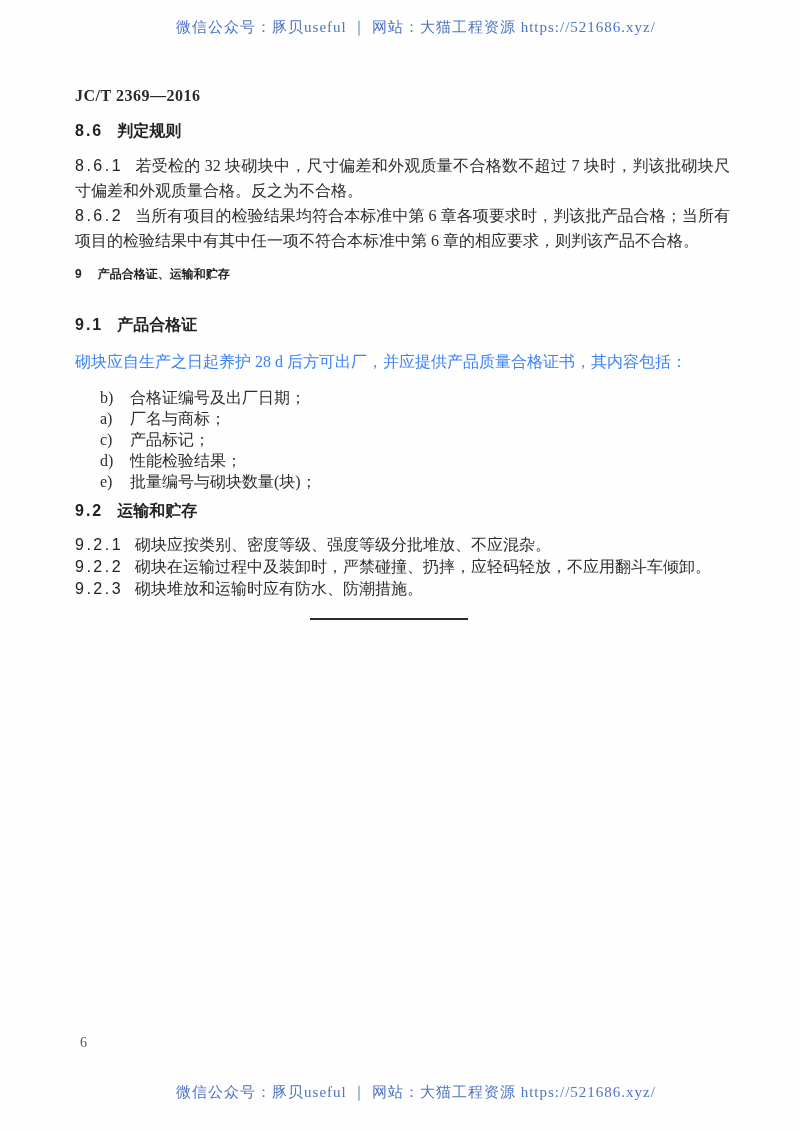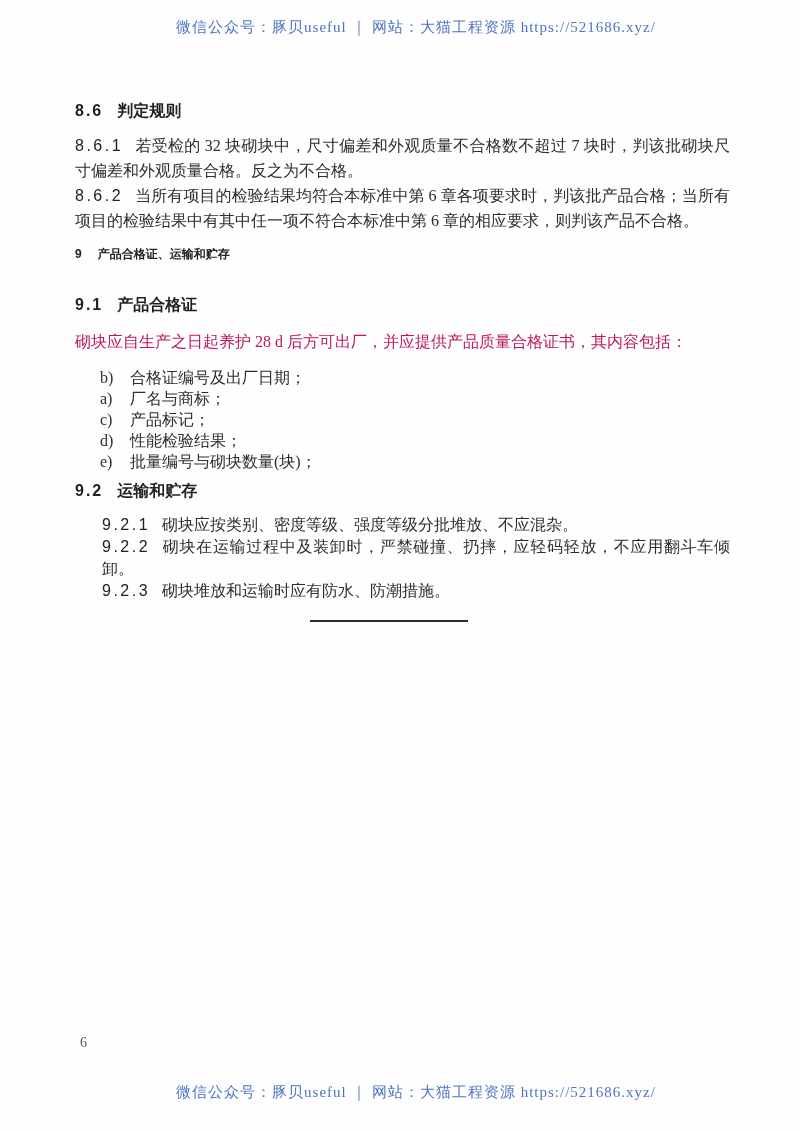--- a/index.html
+++ b/index.html
@@ -43,48 +43,49 @@
     font-size:16px; line-height:25px;
     text-align:justify;
     color:#2e2e2e;
   }
   .c861 { margin-top:12px; }
   .cnum {
     font-family:"Liberation Sans","DejaVu Sans",sans-serif;
     font-weight:400; letter-spacing:2.5px; color:#222;
     margin-right:12px;
   }
-  .intro { margin-top:14px; font-size:16px; line-height:25px; color:#be185d; }
+  .intro { margin-top:14px; font-size:16px; line-height:25px; color:#3b82f6; }
   .cert-list { margin-top:13px; list-style:none; }
   .cert-list li {
     font-size:16px; line-height:21px;
     padding-left:25px; color:#2e2e2e;
   }
   .cert-list .li-label { display:inline-block; width:30px; }
-  .transport { line-height:22px;margin-left:27px; }
+  .transport { line-height:22px; }
   .t1 { margin-top:13px; }
   .end-rule {
     margin-top:18px; margin-left:235px;
     width:158px; border-top:2px solid #2a2a2a;
   }
   .page-number {
     position:absolute; left:80px; top:1035px;
     font-size:14px; color:#555;
     font-family:"Liberation Serif","DejaVu Serif",serif;
   }
 </style>
 </head>
 <body>
 
 <div class="page">
 
   <div class="watermark top" style="color: rgb(77, 116, 196);">微信公众号：豚贝useful ｜ 网站：大猫工程资源 https://521686.xyz/</div>
 
   <div class="content">
 
+    <div class="doc-code">JC/T 2369—2016</div>
 
     <div class="h-sec h86">
       <span class="num">8.6</span><span>判定规则</span>
     </div>
 
     <p class="clause c861">
       <span class="cnum">8.6.1</span><span>若受检的 32 块砌块中，尺寸偏差和外观质量不合格数不超过 7 块时，判该批砌块尺寸偏差和外观质量合格。反之为不合格。</span>
     </p>
 
     <p class="clause">

